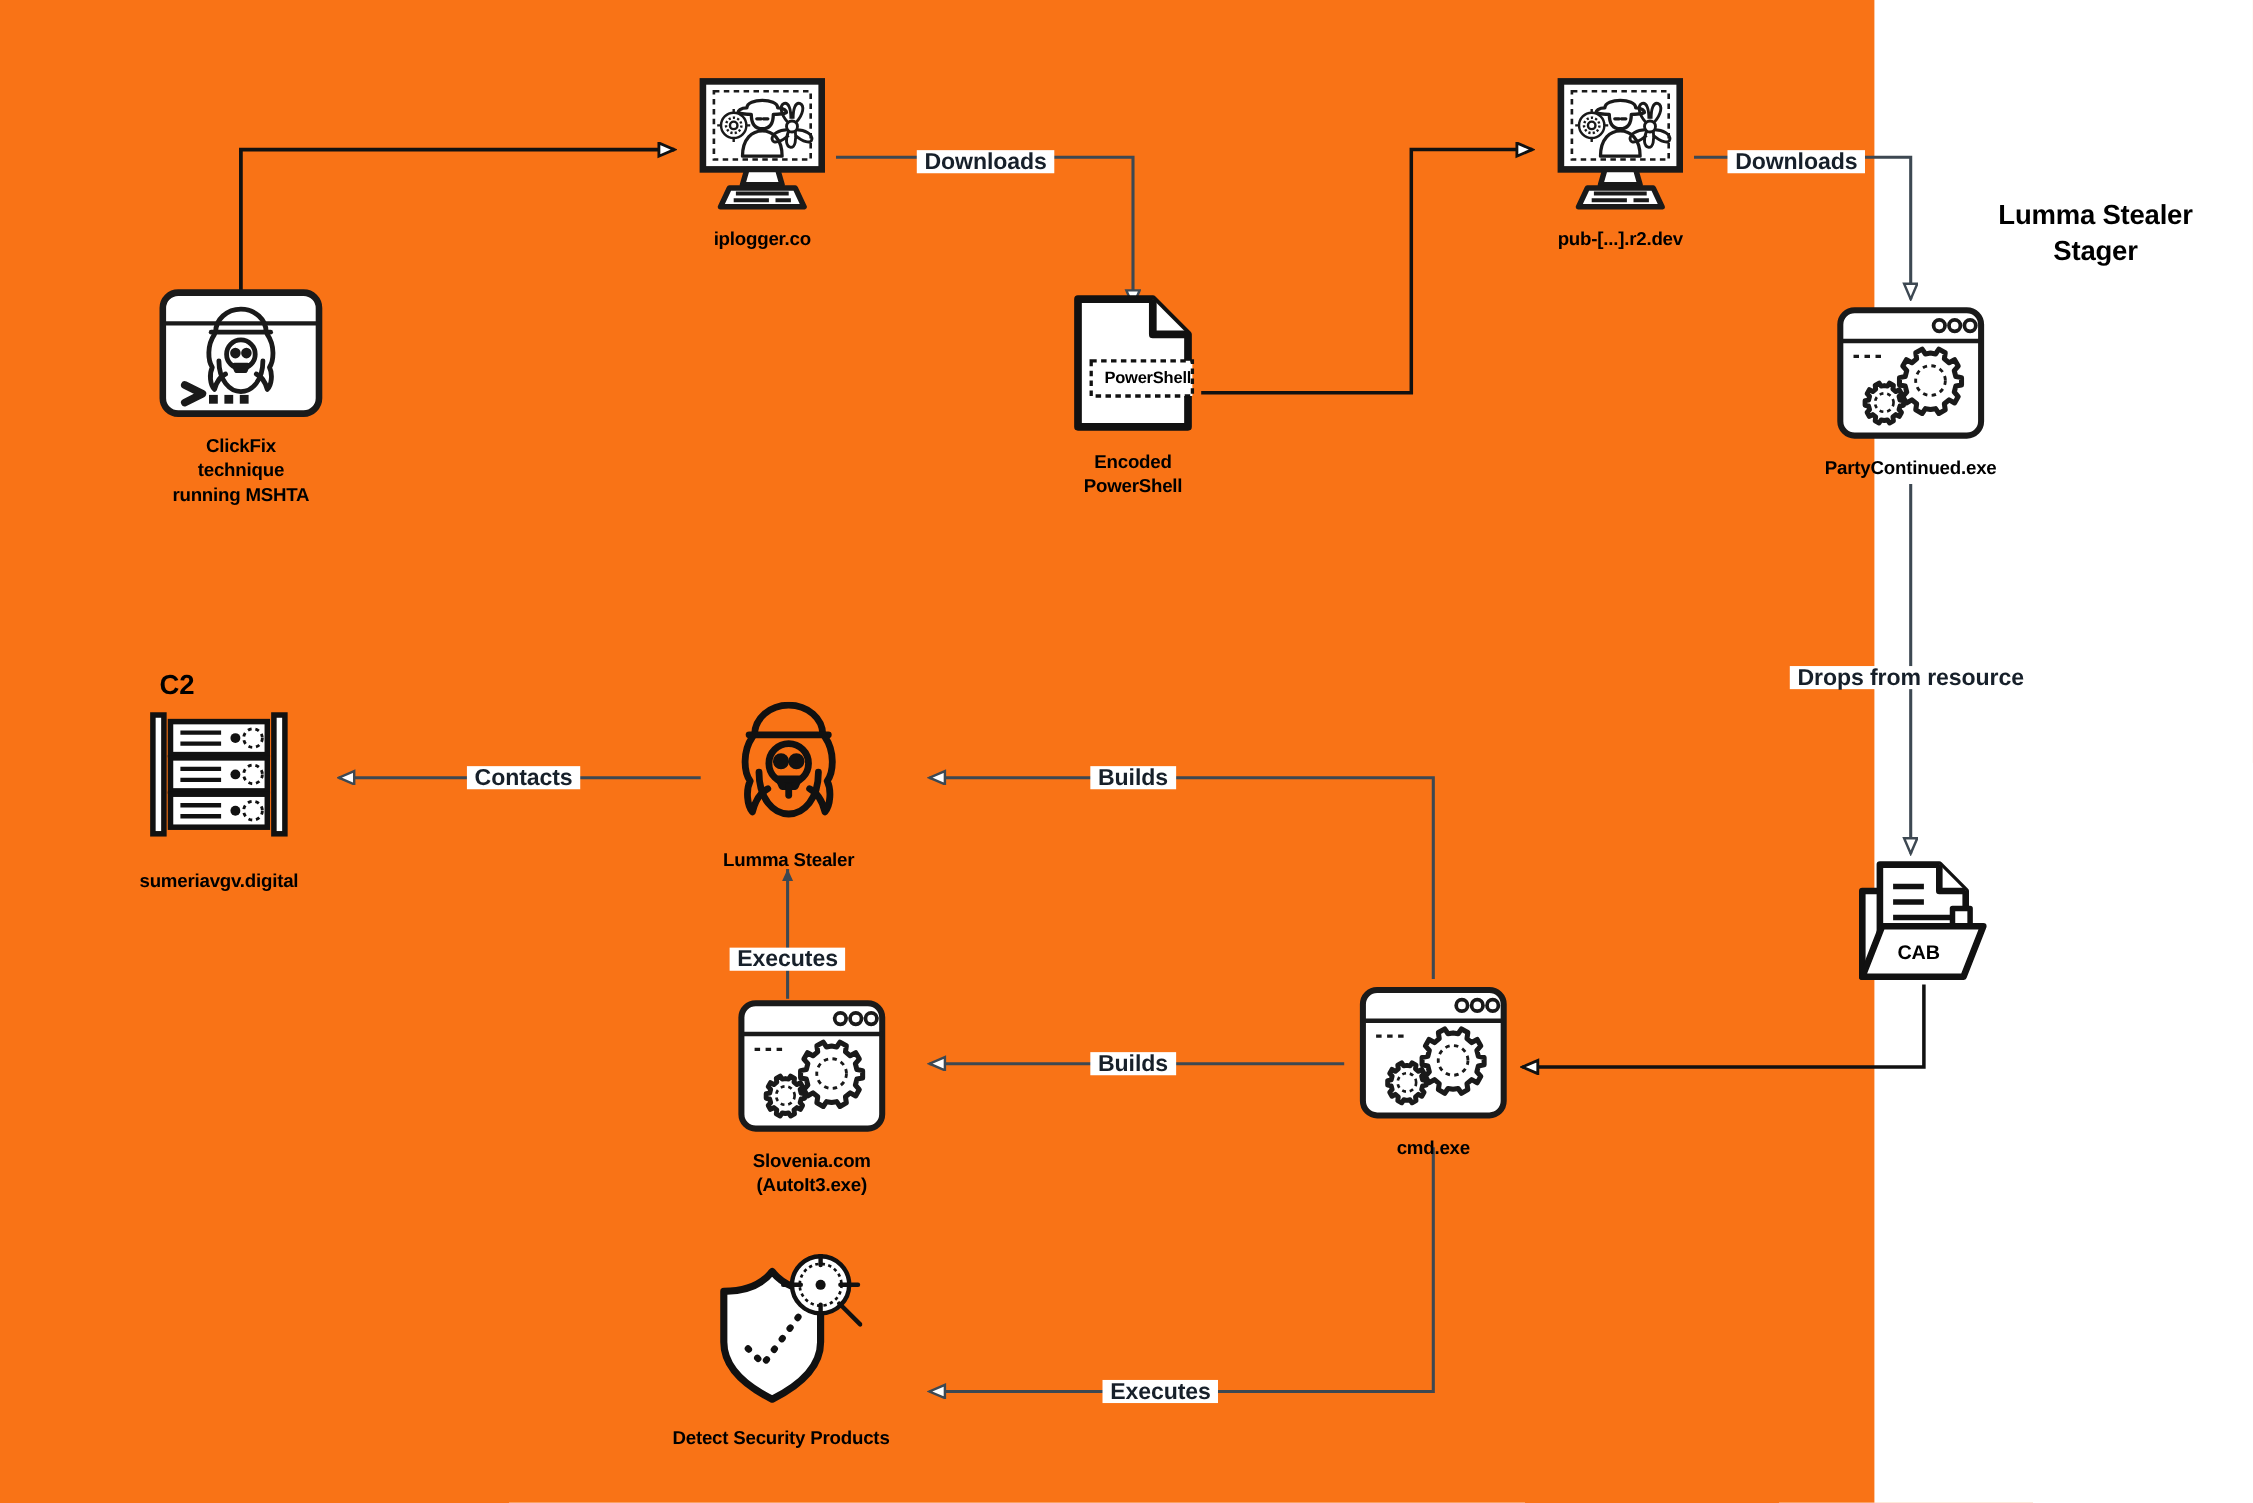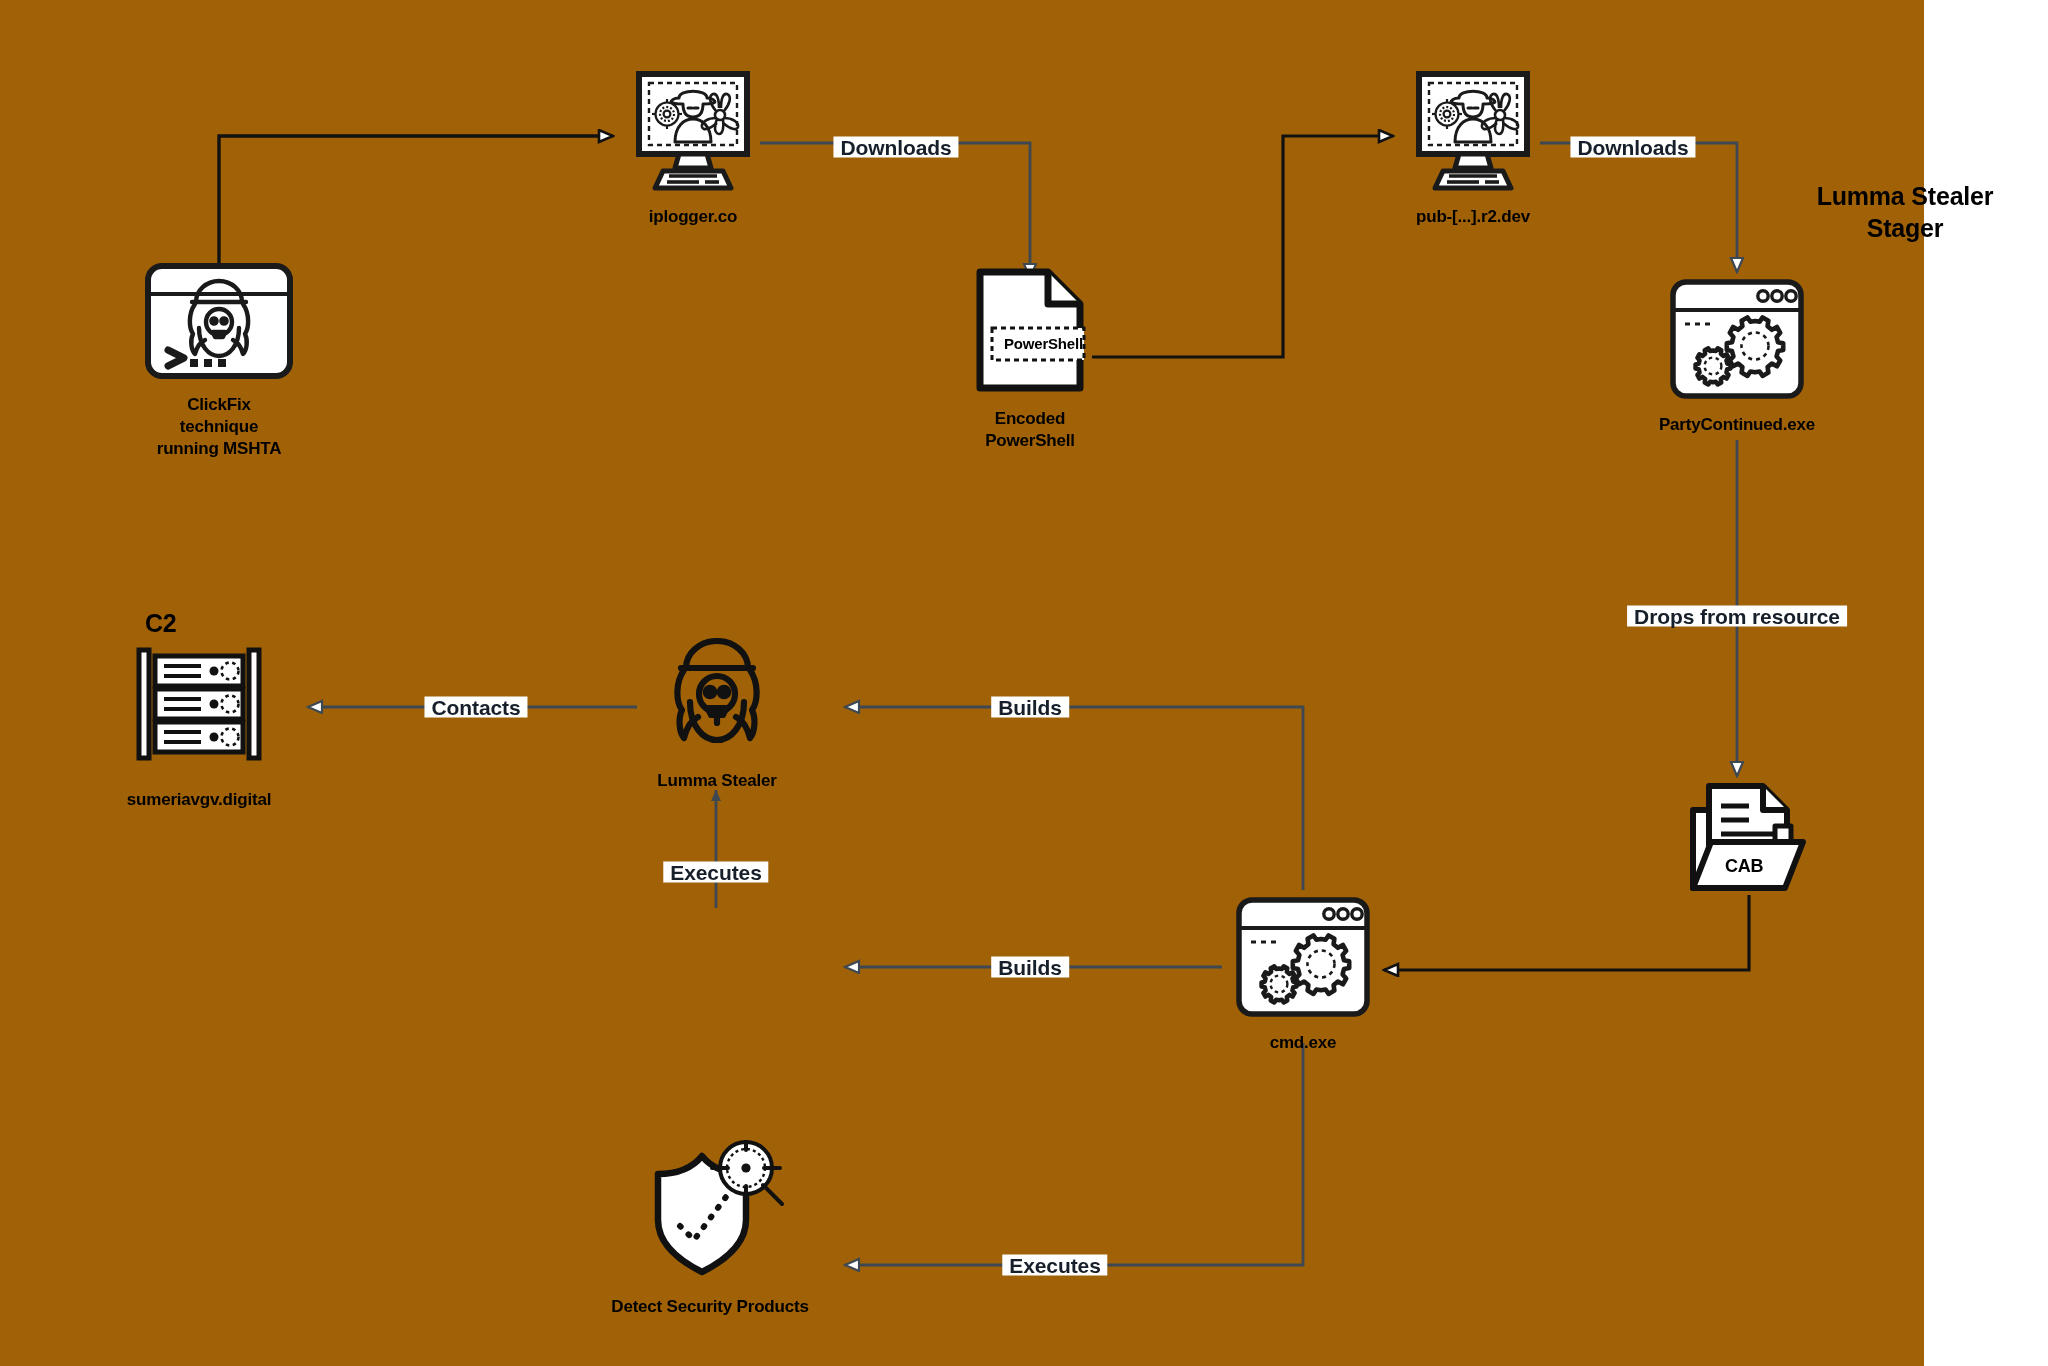--- a/index.html
+++ b/index.html
@@ -8,23 +8,23 @@
     background: #ffffff;
   }
   body {
     width: 2048px;
     height: 1366px;
     font-family: "Liberation Sans", sans-serif;
     overflow: hidden;
   }
   #canvas {
     position: relative;
-    width: 1924px;
+    width: 1704px;
     height: 1366px;
-    background: #a16207;
+    background: #f97316;
   }
   #edges {
     position: absolute;
     left: 0;
     top: 0;
     width: 2048px;
     height: 1366px;
   }
   .node {
     position: absolute;
@@ -357,20 +357,54 @@
                    L-21.6,10.4 L-23,5 L-28.2,4 L-28.2,-2.7 L-23,-3.7 L-21.6,-9.1
                    L-25.2,-13.2 L-21.9,-19 L-16.9,-16.2 L-12.6,-19.8 L-13.4,-25.3
                    L-7.6,-28.6 L-4.6,-24.2 Z"></path>
           <circle cx="44" cy="88" r="8.4" stroke-width="2.4" stroke-dasharray="3.5 3.5"></circle>
         </g>
       </svg>
     </span>
     <span class="node-label">cmd.exe</span>
   </div>
 
+  <div class="node" style="left:648px; top:908px; width:180px;">
+    <span class="node-icon">
+      <svg width="136" height="122" viewBox="0 0 136 122">
+        <rect x="4" y="4" width="128" height="114" rx="13" ry="13" fill="#ffffff" stroke="#1a1a1a" stroke-width="5.5"></rect>
+        <line x1="4" y1="32" x2="132" y2="32" stroke="#1a1a1a" stroke-width="4"></line>
+        <circle cx="94" cy="18" r="5.2" fill="none" stroke="#1a1a1a" stroke-width="3.4"></circle>
+        <circle cx="108" cy="18" r="5.2" fill="none" stroke="#1a1a1a" stroke-width="3.4"></circle>
+        <circle cx="122" cy="18" r="5.2" fill="none" stroke="#1a1a1a" stroke-width="3.4"></circle>
+        <line x1="16" y1="46" x2="44" y2="46" stroke="#1a1a1a" stroke-width="3" stroke-dasharray="5 5"></line>
+        <g fill="none" stroke="#1a1a1a" stroke-linejoin="round">
+          <path transform="translate(86,68)" stroke-width="4.6" d="M0,-25 L4.6,-24.2 L7.6,-28.6 L13.4,-25.3 L12.6,-19.8 L16.9,-16.2
+                   L21.9,-19 L25.2,-13.2 L21.6,-9.1 L23,-3.7 L28.2,-2.7 L28.2,4
+                   L23,5 L21.6,10.4 L25.2,14.5 L21.9,20.3 L16.9,17.5 L12.6,21.1
+                   L13.4,26.6 L7.6,29.9 L4.6,25.5 L0,26.3 L-4.6,25.5 L-7.6,29.9
+                   L-13.4,26.6 L-12.6,21.1 L-16.9,17.5 L-21.9,20.3 L-25.2,14.5
+                   L-21.6,10.4 L-23,5 L-28.2,4 L-28.2,-2.7 L-23,-3.7 L-21.6,-9.1
+                   L-25.2,-13.2 L-21.9,-19 L-16.9,-16.2 L-12.6,-19.8 L-13.4,-25.3
+                   L-7.6,-28.6 L-4.6,-24.2 Z"></path>
+          <circle cx="86" cy="68" r="13.5" stroke-width="2.6" stroke-dasharray="4 4"></circle>
+          <path transform="translate(44,88) scale(0.62)" stroke-width="7.2" d="M0,-25 L4.6,-24.2 L7.6,-28.6 L13.4,-25.3 L12.6,-19.8 L16.9,-16.2
+                   L21.9,-19 L25.2,-13.2 L21.6,-9.1 L23,-3.7 L28.2,-2.7 L28.2,4
+                   L23,5 L21.6,10.4 L25.2,14.5 L21.9,20.3 L16.9,17.5 L12.6,21.1
+                   L13.4,26.6 L7.6,29.9 L4.6,25.5 L0,26.3 L-4.6,25.5 L-7.6,29.9
+                   L-13.4,26.6 L-12.6,21.1 L-16.9,17.5 L-21.9,20.3 L-25.2,14.5
+                   L-21.6,10.4 L-23,5 L-28.2,4 L-28.2,-2.7 L-23,-3.7 L-21.6,-9.1
+                   L-25.2,-13.2 L-21.9,-19 L-16.9,-16.2 L-12.6,-19.8 L-13.4,-25.3
+                   L-7.6,-28.6 L-4.6,-24.2 Z"></path>
+          <circle cx="44" cy="88" r="8.4" stroke-width="2.4" stroke-dasharray="3.5 3.5"></circle>
+        </g>
+      </svg>
+    </span>
+    <span class="node-label">Slovenia.com
+(AutoIt3.exe)</span>
+  </div>
 
   <div class="node" style="left:622px; top:638px; width:190px;">
     <span class="node-icon">
       <svg width="124" height="118" viewBox="0 0 124 118">
         <g transform="translate(62,58)" fill="none" stroke="#111111" stroke-width="6.2" stroke-linecap="round" stroke-linejoin="round">
           <path d="M-31,-28 A31,27 0 0 1 31,-28"></path>
           <line x1="-36" y1="-28" x2="36" y2="-28"></line>
           <path d="M-33,-26 C-42,-13 -41,6 -35,14 C-39,22 -38,36 -33,42
                    C-30,30 -25,24 -19,21"></path>
           <path d="M33,-26 C42,-13 41,6 35,14 C39,22 38,36 33,42

